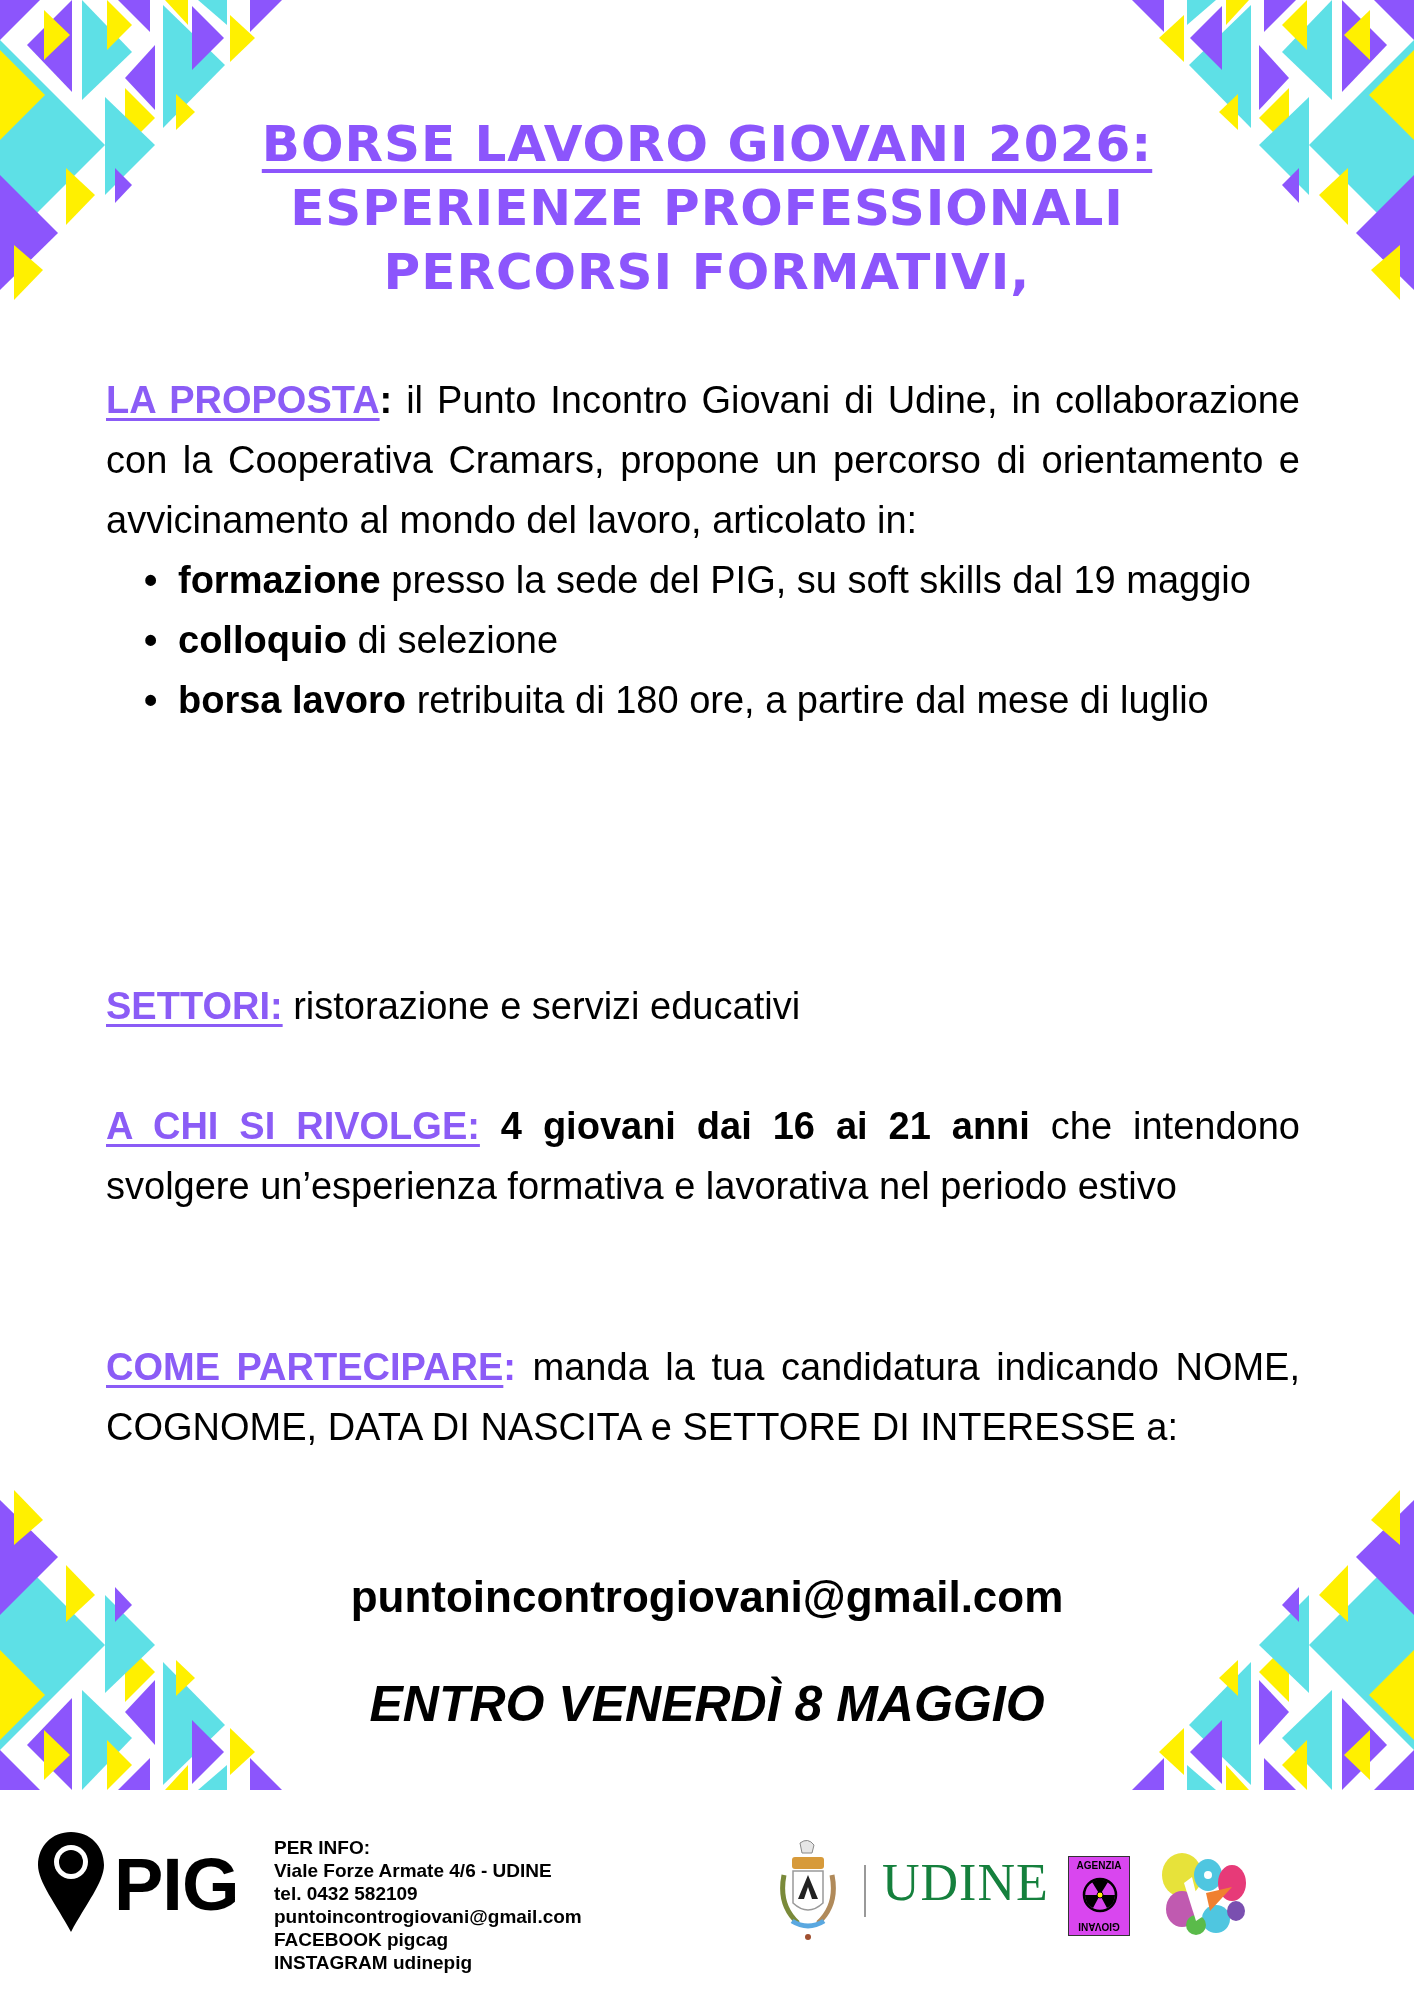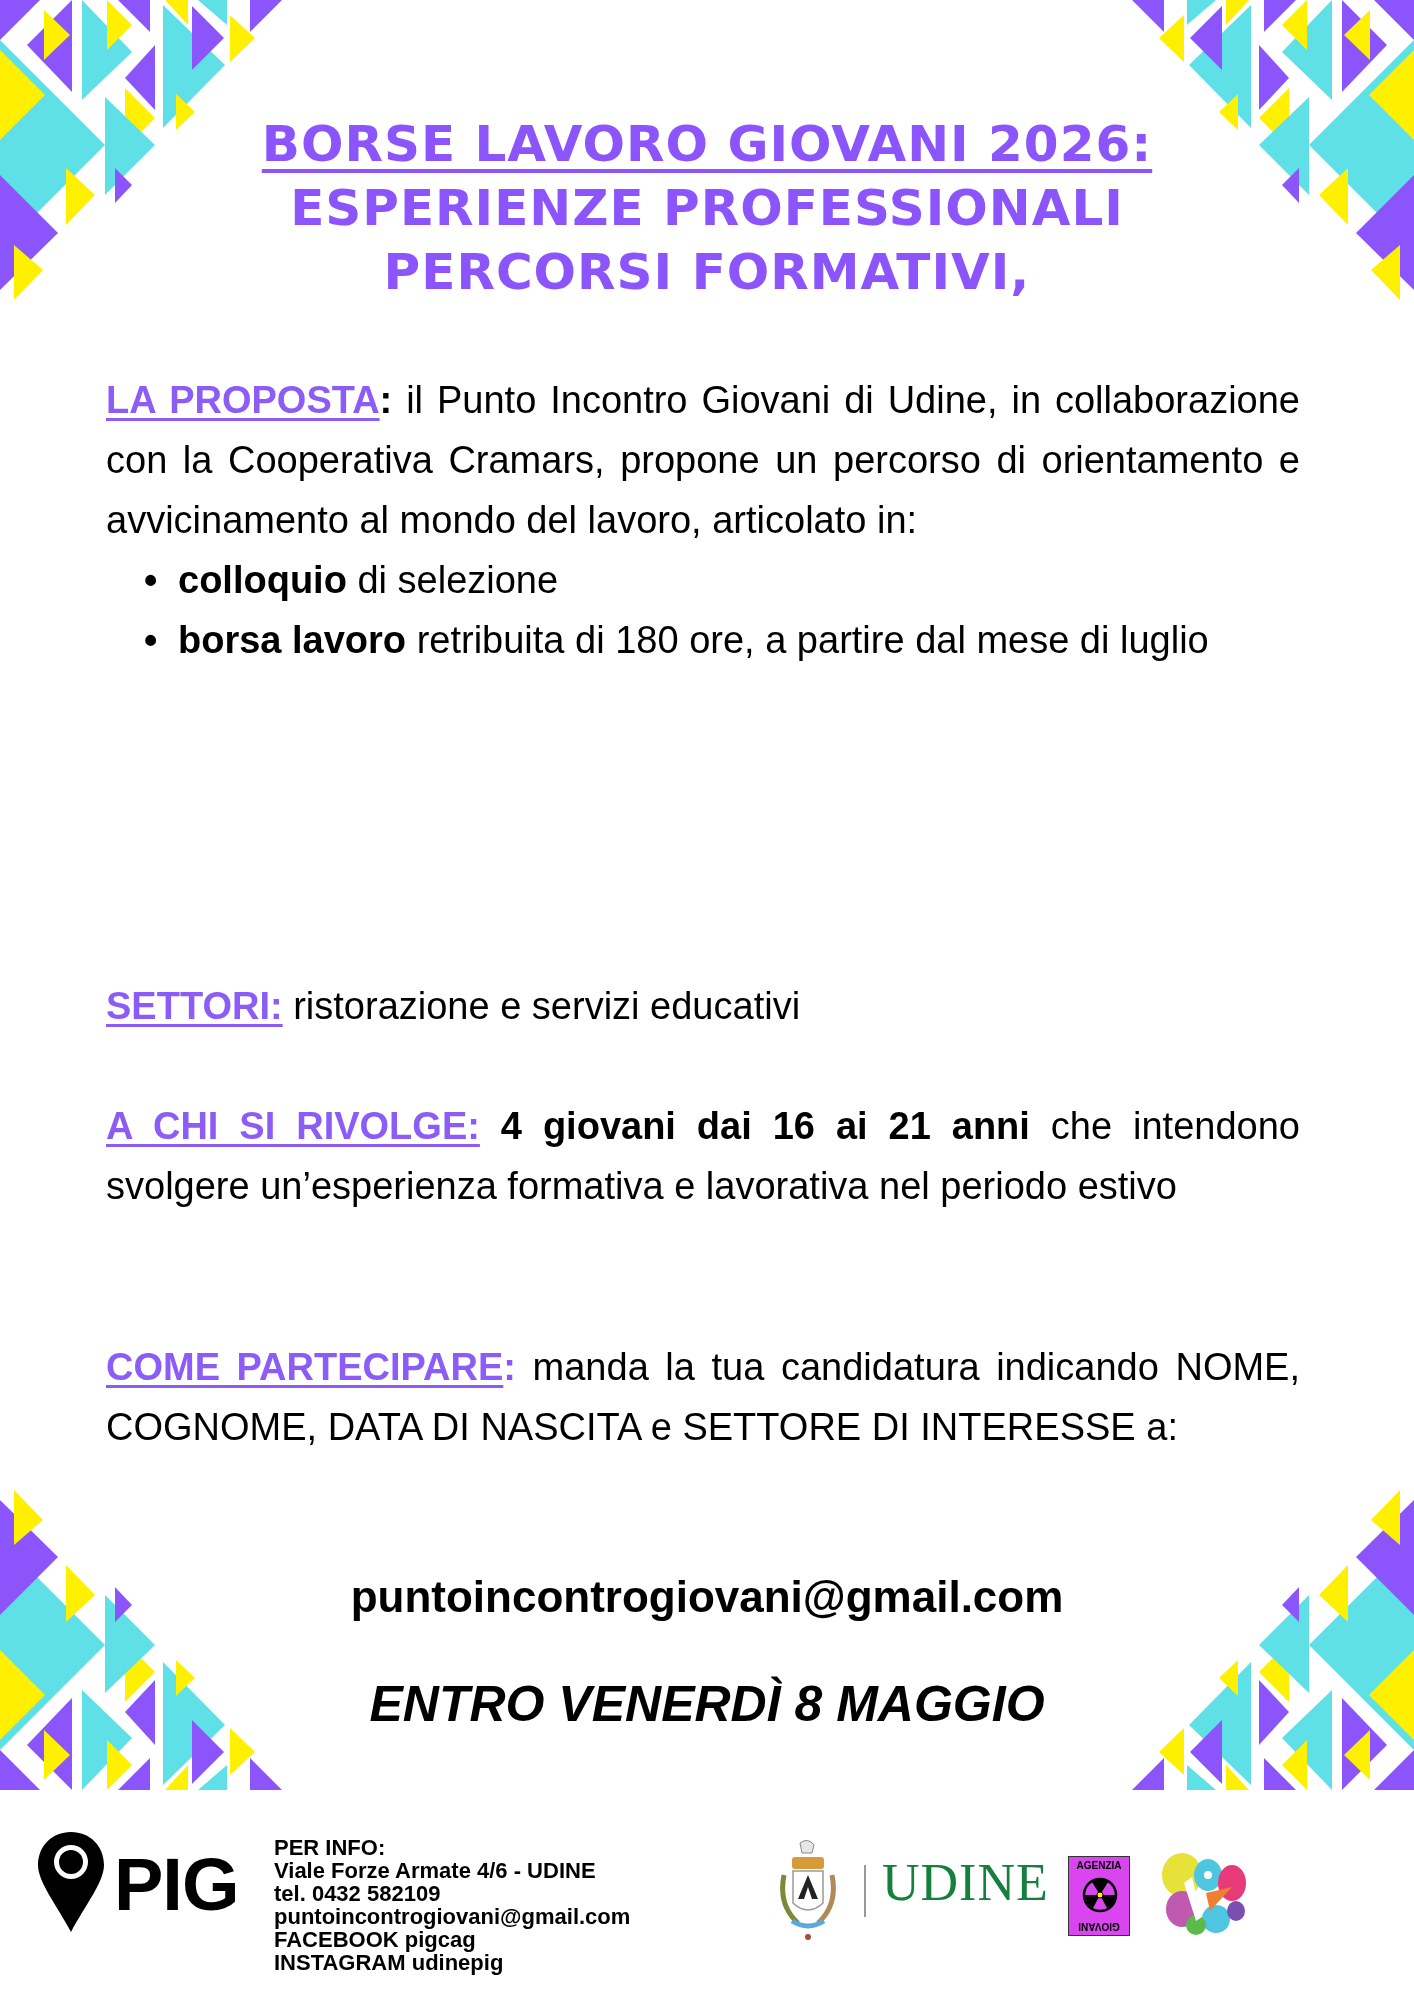--- a/index.html
+++ b/index.html
@@ -12,21 +12,21 @@
   .just { text-align:justify; text-align-last:left; }
   .label { color:#8b5cf6; font-weight:bold; text-decoration:underline; text-decoration-thickness:3px; text-underline-offset:5px; }
   ul.bullets { margin:0; padding:0 0 0 72px; list-style:none; }
   ul.bullets li { position:relative; text-align:justify; text-align-last:left; }
   ul.bullets li::before { content:"\2022"; position:absolute; left:-34px; font-weight:bold; }
   .email { position:absolute; left:0; width:1414px; top:1572px; text-align:center; font-weight:bold; font-size:44px; }
   .deadline { position:absolute; left:0; width:1414px; top:1675px; text-align:center; font-weight:bold; font-style:italic; font-size:50px; }
   .footer { position:absolute; left:0; top:1800px; width:1264px; height:200px; }
   .pig-logo { position:absolute; left:38px; top:32px; display:flex; align-items:center; }
   .pig-text { font-weight:bold; font-size:74px; margin-left:10px; letter-spacing:-1px; }
-  .info { position:absolute; left:274px; top:36px; font-weight:bold; font-size:22px; line-height:23px; }
+  .info { position:absolute; left:274px; top:36px; font-weight:bold; font-size:19px; line-height:23px; }
   .info div { white-space:nowrap; }
   .logos { position:absolute; left:770px; top:35px; width:600px; height:110px; }
 </style>
 </head>
 <body>
 
 <div class="corner" style="left:0;top:0;">
   <svg width="300" height="300" viewBox="0 0 300 300">
     <polygon points="0,0 40,0 0,40" fill="#8c55fc"></polygon>
     <polygon points="0,40 105,145 0,250" fill="#5ee0e6"></polygon>
@@ -133,20 +133,21 @@
 
 <div class="title">
   <div class="l1">BORSE LAVORO GIOVANI 2026:</div>
   <div>ESPERIENZE PROFESSIONALI</div>
   <div>PERCORSI FORMATIVI,</div>
 </div>
 
 <div class="body" style="top:370px;">
   <div class="just"><span class="label">LA PROPOSTA</span><b>:</b><span> il Punto Incontro Giovani di Udine, in collaborazione con la Cooperativa Cramars, propone un percorso di orientamento e avvicinamento al mondo del lavoro, articolato in:</span></div>
   <ul class="bullets">
+    <li><b>formazione</b><span> presso la sede del PIG, su soft skills dal 19 maggio</span></li>
     <li><b>colloquio</b><span> di selezione</span></li>
     <li><b>borsa lavoro</b><span> retribuita di 180 ore, a partire dal mese di luglio</span></li>
   </ul>
 </div>
 
 <div class="body" style="top:976px;">
   <span class="label">SETTORI:</span><span> ristorazione e servizi educativi</span>
 </div>
 
 <div class="body just" style="top:1096px;"><span class="label">A CHI SI RIVOLGE:</span><b> 4 giovani dai 16 ai 21 anni</b><span> che intendono svolgere un’esperienza formativa e lavorativa nel periodo estivo</span></div>

